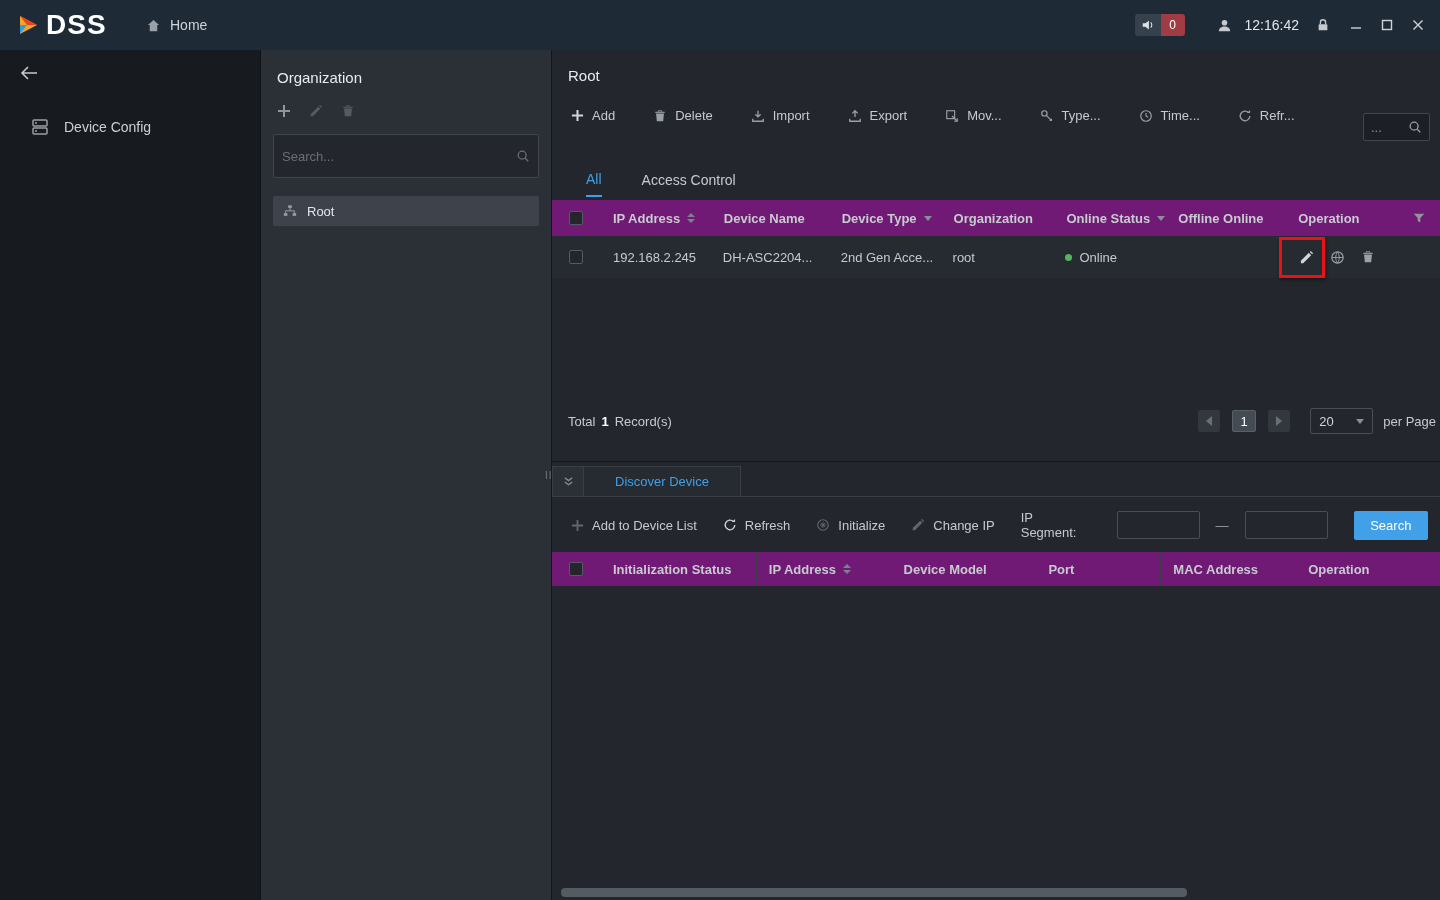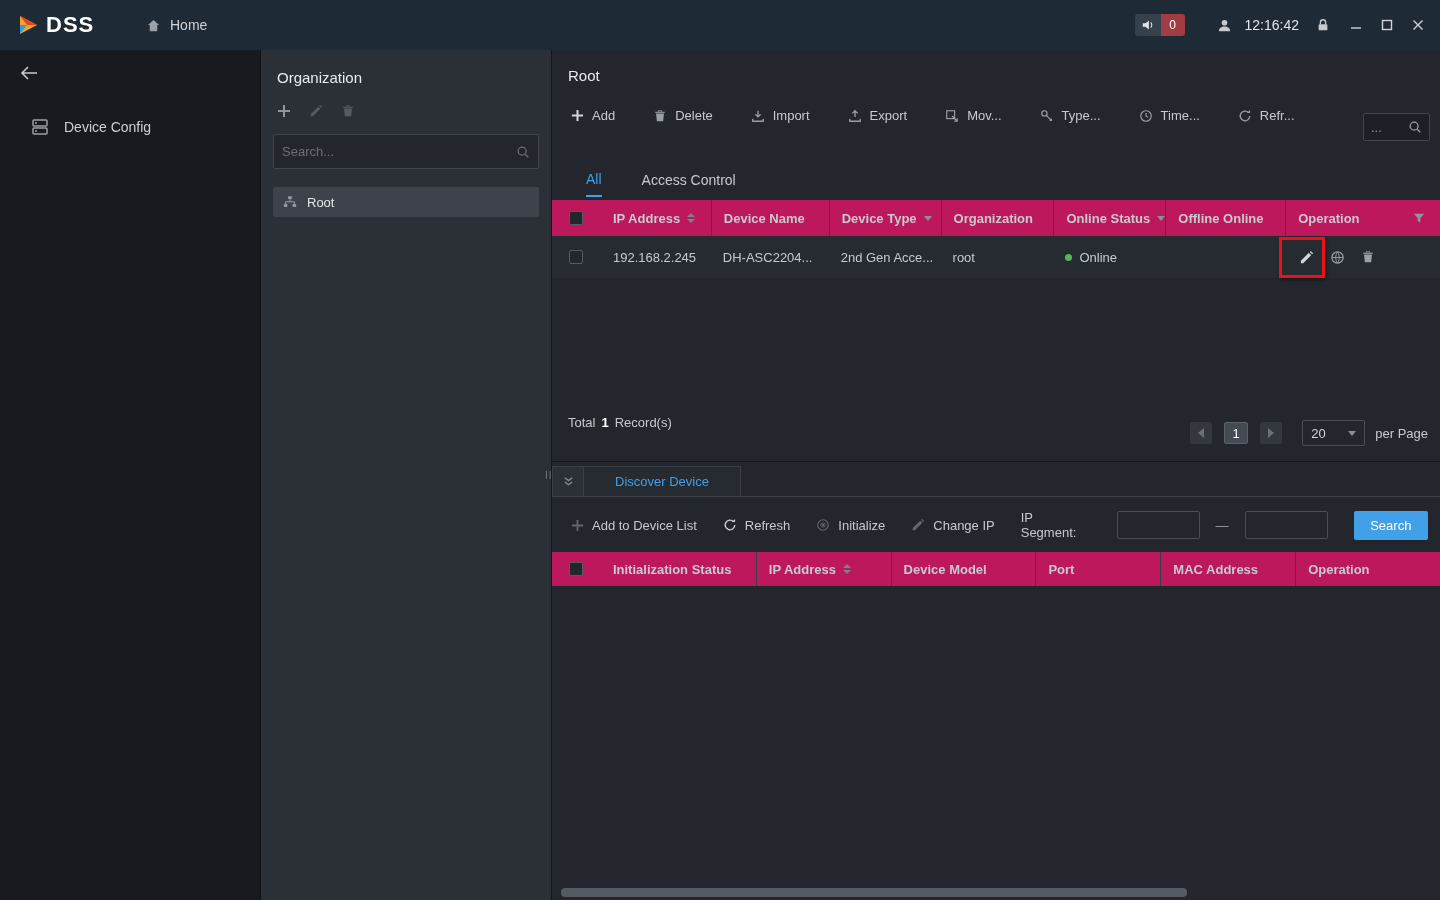--- a/index.html
+++ b/index.html
@@ -10,21 +10,21 @@
     background:#23272d;
     color:#c6cacf;
     position:relative;
   }
   svg { display:block; }
   .icon { display:inline-flex; align-items:center; justify-content:center; color:#9aa0a8; }
 
   
   .titlebar { position:absolute; left:0; top:0; width:1440px; height:50px; background:#1e2a36; display:flex; align-items:center; z-index:5; }
   .logo { display:flex; align-items:center; gap:6px; padding-left:16px; width:120px; }
-  .logo-text { color:#ffffff; font-size:22px; font-weight:bold; letter-spacing:1px; }
+  .logo-text { color:#ffffff; font-size:28px; font-weight:bold; letter-spacing:1px; }
   .tb-tab { height:50px; display:flex; align-items:center; gap:9px; padding-left:16px; color:#cfd3d8; font-size:14px; cursor:default; }
   .tab-home { position:absolute; left:130px; width:180px; }
   .tab-device { position:absolute; left:328px; width:192px; background:#16222d; color:#3fa0e8; }
   .tab-device .icon { color:#3fa0e8; }
   .tb-right { position:absolute; right:0; top:0; height:50px; display:flex; align-items:center; gap:0; }
   .vol-wrap { display:flex; align-items:center; height:22px; margin-right:26px; border-radius:3px; overflow:hidden; }
   .vol-btn { background:#35414d; height:22px; width:26px; display:flex; align-items:center; justify-content:center; color:#dfe3e7; }
   .vol-badge { background:#a03c42; color:#fff; height:22px; min-width:24px; display:flex; align-items:center; justify-content:center; font-size:12px; }
   .tb-ico { width:28px; height:28px; display:flex; align-items:center; justify-content:center; color:#c6cacf; margin-right:4px; }
   .clock { color:#e3e6ea; font-size:14px; margin:0 10px 0 2px; }
@@ -37,21 +37,21 @@
   .side-item { height:48px; display:flex; align-items:center; padding-left:30px; gap:14px; color:#ccd0d5; font-size:14px; cursor:default; }
   .side-item.active { background:#0f1216; color:#3fa0e8; }
   .side-item.active .icon { color:#3aa7e0; }
   .side-items { margin-top:7px; }
 
   
   .orgpanel { position:absolute; left:260px; top:50px; width:291px; bottom:0; background:#2b2f36; border-left:1px solid #101216; }
   .org-title { padding:19px 16px 12px 16px; font-size:15px; color:#e9ebed; }
   .org-tools { display:flex; align-items:center; gap:18px; padding:6px 16px 12px 16px; }
   .org-tools .icon.dim { color:#565b63; }
-  .org-search { margin:4px 12px 0 12px; height:35px; background:#23262c; border:1px solid #41454d; border-radius:2px; display:flex; align-items:center; padding:16px 8px; }
+  .org-search { margin:4px 12px 0 12px; height:44px; background:#23262c; border:1px solid #41454d; border-radius:2px; display:flex; align-items:center; padding:16px 8px; }
   .org-search input { flex:1; background:transparent; border:none; outline:none; color:#c6cacf; font-size:13px; font-family:inherit; }
   .org-search input::placeholder { color:#6a7078; }
   .org-tree { margin:18px 12px 0 12px; }
   .tree-node { height:30px; background:#3e434b; border-radius:2px; display:flex; align-items:center; gap:10px; padding-left:10px; color:#e3e6e9; }
 
   
   .main { position:absolute; left:551px; top:50px; right:0; bottom:0; background:#23272d; border-left:1px solid #14161a; }
   .main-header { position:absolute; top:0; left:0; right:0; height:50px; display:flex; align-items:center; padding-left:16px; font-size:15px; color:#e9ebed; }
 
   .list-toolbar { position:absolute; top:58px; left:0; right:0; height:40px; display:flex; align-items:flex-start; padding-left:19px; gap:38px; }
@@ -60,41 +60,41 @@
   .mini-search { position:absolute; right:10px; top:5px; width:67px; height:28px; background:#1c1f25; border:1px solid #41454d; border-radius:2px; display:flex; align-items:center; padding:0 7px; }
   .mini-search input { width:30px; background:transparent; border:none; outline:none; color:#8a9098; font-family:inherit; font-size:13px; }
   .mini-search input::placeholder { color:#8a9098; }
   .mini-search .icon { margin-left:auto; }
 
   .list-tabs { position:absolute; top:113px; left:0; right:0; height:34px; display:flex; gap:40px; padding-left:34px; align-items:center; }
   .ltab { height:34px; display:flex; align-items:center; font-size:14px; color:#c6cacf; cursor:default; }
   .ltab.active { color:#3fa0e8; border-bottom:2px solid #3fa0e8; }
 
   .dev-table { position:absolute; top:150px; left:0; right:0; }
-  .dt-head { display:flex; align-items:center; height:36px; background:#be185d; font-weight:bold; color:#c7cbd0; }
+  .dt-head { display:flex; align-items:center; height:36px; background:#701a75; font-weight:bold; color:#c7cbd0; }
   .dt-row  { display:flex; align-items:center; height:42px; background:#262b31; }
   .cell { padding-left:12px; display:flex; align-items:center; height:100%; overflow:hidden; white-space:nowrap; }
   .dt-head .cell.sep { border-left:1px solid #3a3e45; }
   .c0{width:49px; justify-content:center; padding-left:0;}
   .c1{width:110px;} .c2{width:118px;} .c3{width:112px;} .c4{width:113px;}
   .c5{width:112px;} .c6{width:120px;} .c7{width:110px;}
   .c8{width:45px; justify-content:flex-end; padding-right:14px;}
 
   .cb { width:14px; height:14px; border:1px solid #565b63; border-radius:2px; background:#23262c; }
   .sort { display:inline-flex; flex-direction:column; gap:2px; margin-left:7px; }
   .tri-u { width:0;height:0;border-left:4px solid transparent;border-right:4px solid transparent;border-bottom:4px solid #7b828b; }
   .tri-d { width:0;height:0;border-left:4px solid transparent;border-right:4px solid transparent;border-top:4px solid #7b828b; }
   .caret { width:0;height:0;border-left:4px solid transparent;border-right:4px solid transparent;border-top:5px solid #8a9099; margin-left:7px; }
   .dot { width:7px;height:7px;border-radius:50%;background:#55b55f;margin-right:7px; flex:none; }
   .op-icons { display:flex; align-items:center; gap:16px; padding-left:2px; }
   .op-icons .icon { color:#9aa0a8; }
   .op-icons .icon.lit { color:#d2d6da; }
   .annotation-box { position:absolute; left:727px; top:187px; width:46px; height:41px; border:3px solid #e8131a; z-index:4; box-shadow:1px 2px 3px rgba(0,0,0,.45); }
 
-  .list-footer { position:absolute; top:365px; left:0; right:0; height:36px; display:flex; padding:0 12px 0 16px; }
+  .list-footer { position:absolute; top:353px; left:0; right:0; height:36px; display:flex; align-items:center; padding:0 4px 0 16px; }
   .total-wrap { display:flex; align-items:baseline; gap:6px; }
   .total-count { color:#ffffff; font-weight:bold; }
   .pager { margin-left:auto; display:flex; align-items:center; gap:12px; }
   .pg-btn { width:22px; height:22px; background:#33373e; border-radius:2px; display:flex; align-items:center; justify-content:center; }
   .pg-tri-l { width:0;height:0;border-top:5px solid transparent;border-bottom:5px solid transparent;border-right:6px solid #6a7078; }
   .pg-tri-r { width:0;height:0;border-top:5px solid transparent;border-bottom:5px solid transparent;border-left:6px solid #6a7078; }
   .pg-page { min-width:24px; height:22px; background:#454b53; border:1px solid #5a6068; border-radius:2px; color:#fff; display:flex; align-items:center; justify-content:center; }
   .pg-size { width:63px; height:26px; border:1px solid #4a4f57; border-radius:2px; display:flex; align-items:center; padding:0 8px; margin-left:8px; color:#d2d6da; }
   .pg-size .caret { margin-left:auto; }
   .per-page { margin-left:-2px; color:#c6cacf; }

